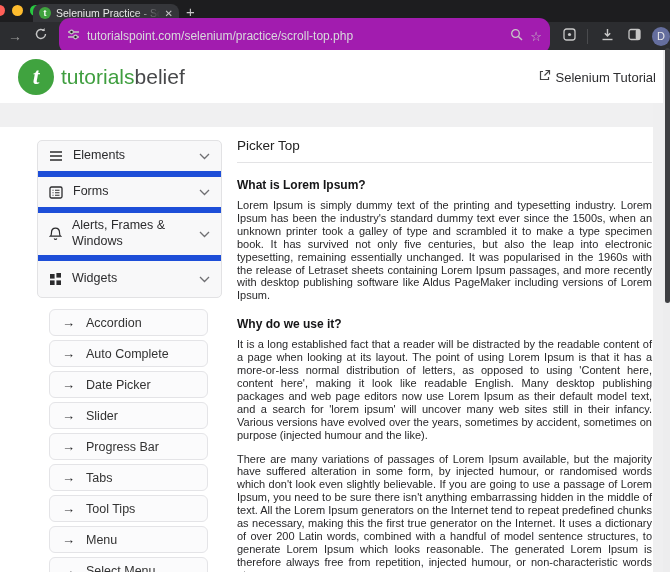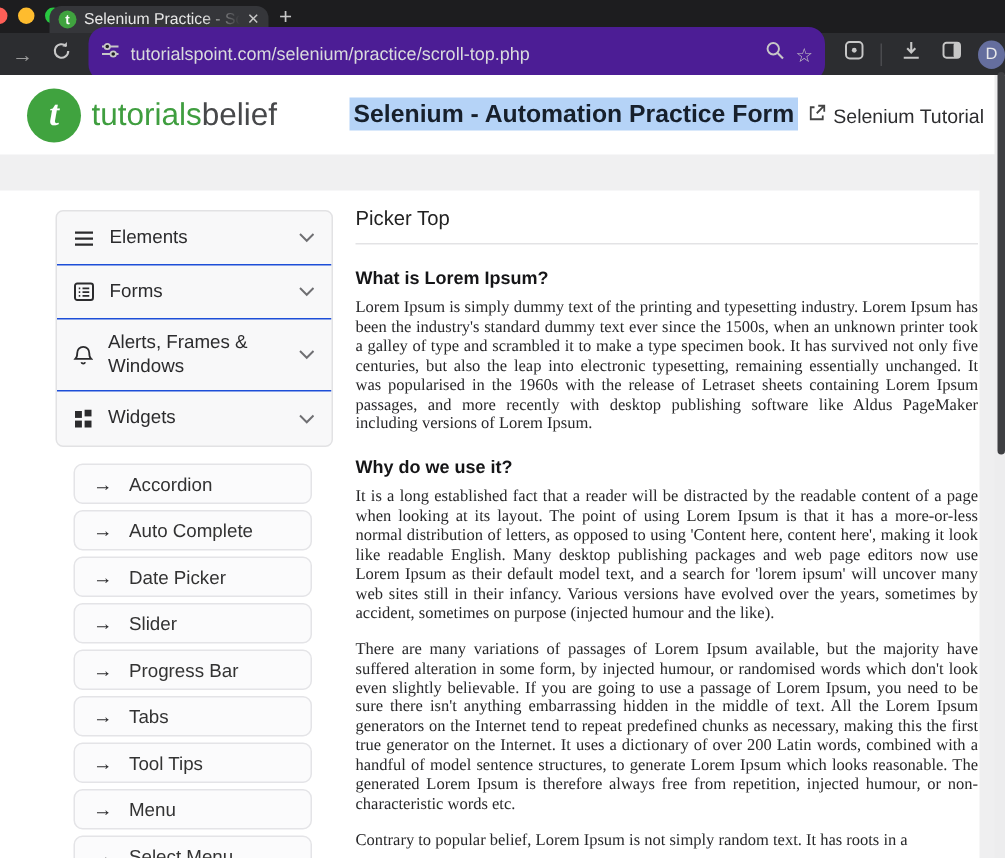--- a/index.html
+++ b/index.html
@@ -25,21 +25,21 @@
     flex:1 1 auto; -webkit-mask-image:linear-gradient(90deg,#000 75%,transparent);
     mask-image:linear-gradient(90deg,#000 75%,transparent); }
   .tab-close { color:#c7c7c7; font-size:10px; flex:0 0 auto; cursor:default; }
   .newtab { position:absolute; left:186px; top:3px; color:#c7c7c7; font-size:15px; }
 
   
   .toolbar { position:absolute; left:0; top:22px; width:670px; height:28px;
     background:#2c2d30; display:flex; align-items:center; }
   .nav-ic { color:#9a9a9a; font-size:14px; margin-left:8px; }
   .tool-svg { margin-left:12px; flex:0 0 auto; }
-  .urlpill { margin-left:11px; width:514px; height:36px; background:#4c1d95;
+  .urlpill { margin-left:11px; width:514px; height:36px; background:#a21caf;
     border-radius:11px; display:flex; align-items:center; padding:0 8px; gap:7px;justify-content:center; }
   .url-text { color:#d9dadd; font-size:12px; flex:1 1 auto; white-space:nowrap;
     overflow:hidden; }
   .star { color:#c7c7c7; font-size:13px; }
   .sep { width:1px; height:15px; background:#4a4b4e; margin-left:10px; }
   .avatar { width:19px; height:19px; border-radius:50%; background:#656e9e;
     color:#e8e8ea; font-size:11px; line-height:19px; text-align:center; margin-left:10px; }
 
   
   .site-header { position:absolute; left:0; top:50px; width:670px; height:53px;
@@ -58,38 +58,38 @@
   .gray-band { position:absolute; left:0; top:103px; width:670px; height:24px;
     background:#f0f0f1; }
   .right-gutter { position:absolute; left:653px; top:103px; width:17px; height:469px;
     background:#efeff0; }
 
   
   .sidebar { position:absolute; left:37px; top:140px; width:185px; }
   .acc-group { border:1px solid #e2e2e4; border-radius:5px; background:#f8f8f9;
     overflow:hidden; }
   .acc-header { display:flex; align-items:center; gap:10px; padding:0 11px;
-    min-height:36px; border-bottom:1px solid #1d4ed8; cursor:pointer; }
+    min-height:36px; border-bottom:6px solid #1d4ed8; cursor:pointer; }
   .acc-header:last-child { border-bottom:none; }
   .acc-label { flex:1 1 auto; font-size:12.5px; color:#2b2b2d; line-height:1.25; }
   .acc-icon { flex:0 0 auto; display:flex; }
   .chev { flex:0 0 auto; display:flex; }
   .sub-list { margin-top:11px; padding-left:12px; padding-right:14px; }
   .sub-item { display:flex; align-items:center; gap:11px; height:27px;
     margin-bottom:4px; background:#fbfbfc; border:1px solid #e4e4e7; border-radius:6px;
     padding:0 12px; cursor:pointer; }
   .sub-arrow { font-size:13px; color:#2b2b2d; }
   .sub-label { font-size:12.5px; color:#333; }
 
   
   .content { position:absolute; left:237px; top:138px; width:415px; }
   .scroll-top { font-size:13.5px; color:#222; padding-bottom:9px;
     border-bottom:1px solid #e3e3e5; }
   .content h2 { font-size:12px; font-weight:700; color:#151517; margin:15px 0 7px; }
-  .content p { font-family:Liberation Serif, serif; font-size:11px;
+  .content p { font-family:Liberation Sans, sans-serif; font-size:11px;
     line-height:12.9px; color:#28282a; text-align:justify; margin-bottom:11px; }
 
   
   .scroll-track { position:absolute; left:663px; top:50px; width:7px; height:522px;
     background:#ededee; }
   .scroll-thumb { position:absolute; left:665px; top:48px; width:5px; height:255px;
     background:#3e3f42; border-radius:3px; }
 </style>
 </head>
 <body>
@@ -153,23 +153,20 @@
       </svg>
   </span>
   <div class="avatar">D</div>
 </div>
 
 <div class="site-header">
   <div class="logo">
     <span class="logo-mark">t</span>
     <span><span class="logo-green">tutorials</span><span class="logo-dark">belief</span></span>
   </div>
-  <div class="page-heading">
-    <span class="hl">Selenium - Automation Practice Form</span>
-  </div>
   <a class="tutorial-link">
     <span>
       <svg width="13" height="13" viewBox="0 0 13 13">
           <path d="M5 2.5H2.5v8h8V8" fill="none" stroke="#444" stroke-width="1.2"></path>
           <path d="M7.5 1.5h4v4M11.2 1.8L6.5 6.5" fill="none" stroke="#444" stroke-width="1.2"></path>
         </svg>
     </span>
     <span>Selenium Tutorial</span>
   </a>
 </div>

